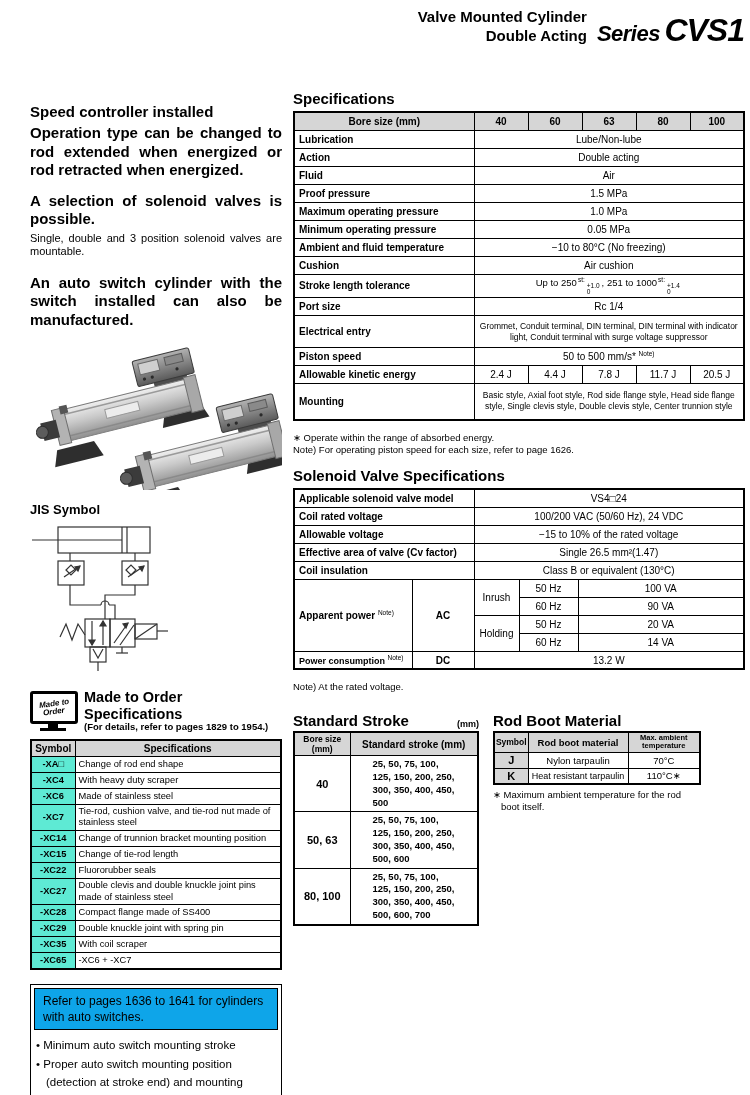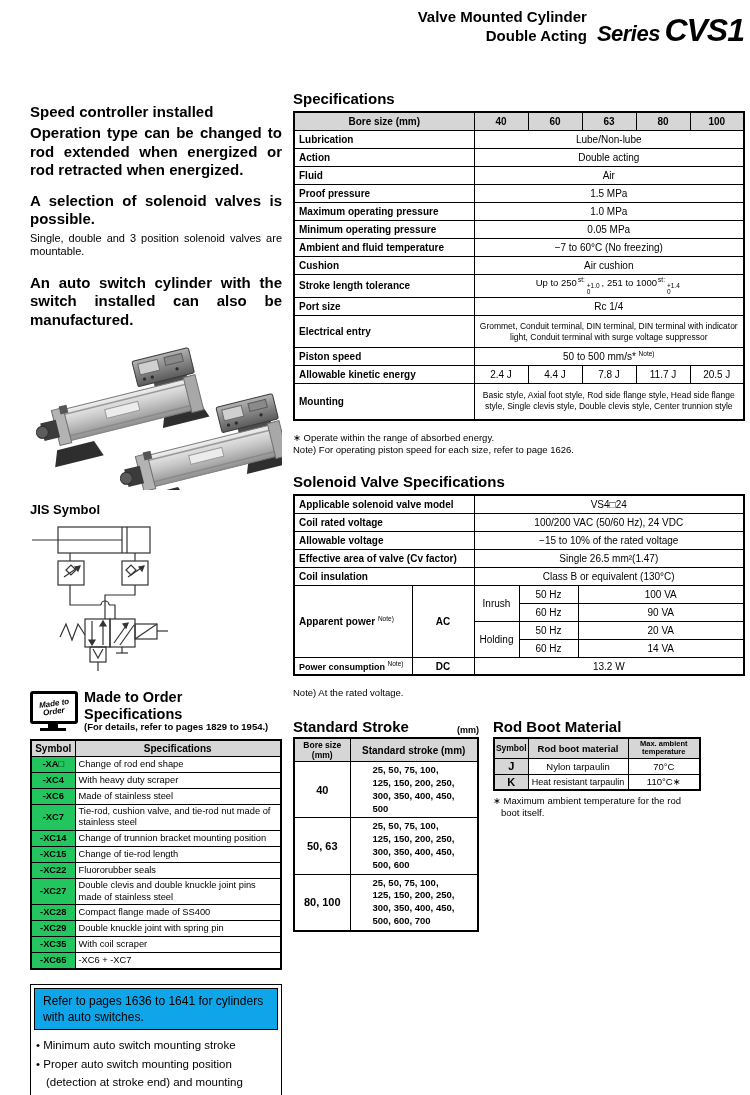--- a/index.html
+++ b/index.html
@@ -50,21 +50,21 @@
               display:flex;flex-direction:column;align-items:center;justify-content:center;
               transform:none;}
   .mto-screen span{display:block;font-weight:bold;font-style:italic;font-size:8px;line-height:1;
                    transform:rotate(-8deg);}
   .mto-stand{width:10px;height:4px;background:#000;margin:0 auto;}
   .mto-base{width:26px;height:3px;background:#000;margin:0 auto;}
   .mto-titles{line-height:1.15;}
   .mto-title{font-size:14.5px;font-weight:bold;}
   .mto-sub{font-size:9.5px;font-weight:bold;}
   .mto-table td{font-size:9.3px;line-height:1.25;}
-  .mto-table .sym{background:#22c55e;font-weight:bold;text-align:center;padding:1px 2px;}
+  .mto-table .sym{background:#5eead4;font-weight:bold;text-align:center;padding:1px 2px;}
 
   
   .as-box{border:1.5px solid #000;margin-top:14px;padding:3px;}
   .as-head{border:1px solid #000;background:#0ea5e9;font-size:12px;line-height:1.35;padding:4px 8px;}
   .as-list{list-style:none;margin:6px 2px 4px 2px;padding:0;font-size:11.5px;line-height:1.6;}
   .as-list li{padding-left:10px;text-indent:-10px;}
   .as-list li::before{content:"• ";}
 
   
   .two-col{display:flex;gap:14px;margin-top:18px;}
@@ -318,21 +318,21 @@
       <tr class="h18">
             <td class="lbl">Maximum operating pressure</td>
             <td class="val" colspan="5">1.0 MPa</td>
           </tr>
       <tr class="h18">
             <td class="lbl">Minimum operating pressure</td>
             <td class="val" colspan="5">0.05 MPa</td>
           </tr>
       <tr class="h18">
             <td class="lbl">Ambient and fluid temperature</td>
-            <td class="val" colspan="5">−7 to 60°C (No freezing)</td>
+            <td class="val" colspan="5">−10 to 80°C (No freezing)</td>
           </tr>
       <tr class="h18">
             <td class="lbl">Cushion</td>
             <td class="val" colspan="5">Air cushion</td>
           </tr>
       <tr class="h18">
         <td class="lbl">Stroke length tolerance</td>
         <td class="val" colspan="5" style="font-size:9.5px;">
           <span>Up to 250</span><span class="stsup">st:</span><span class="frac">
                 <span>+1.0</span>
@@ -367,21 +367,21 @@
         <td class="lbl">Mounting</td>
         <td class="val sm" colspan="5">Basic style, Axial foot style, Rod side flange style, Head side flange style, Single clevis style, Double clevis style, Center trunnion style</td>
       </tr>
     </tbody>
       </table>
     <div class="notes">
       <div>∗ Operate within the range of absorbed energy.</div>
       <div>Note) For operating piston speed for each size, refer to page 1626.</div>
     </div>
 
-    <h2 class="sec-title" style="margin-top:16px;">Solenoid Valve Specifications</h2>
+    <h2 class="sec-title" style="margin-top:10px;">Solenoid Valve Specifications</h2>
 
     <table class="outer">
       <colgroup>
           <col style="width:118px">
           <col style="width:62px">
           <col style="width:45px">
           <col style="width:59px">
           <col>
         </colgroup>
       <tbody>

